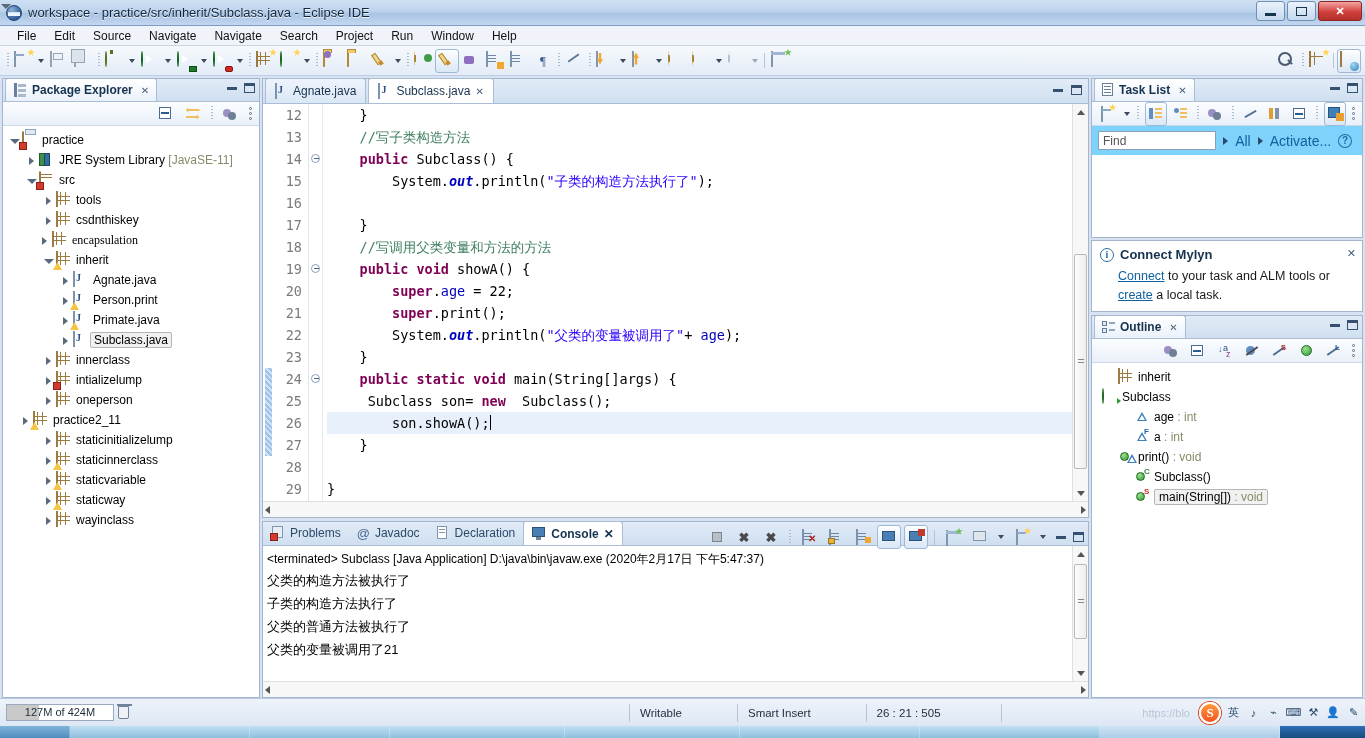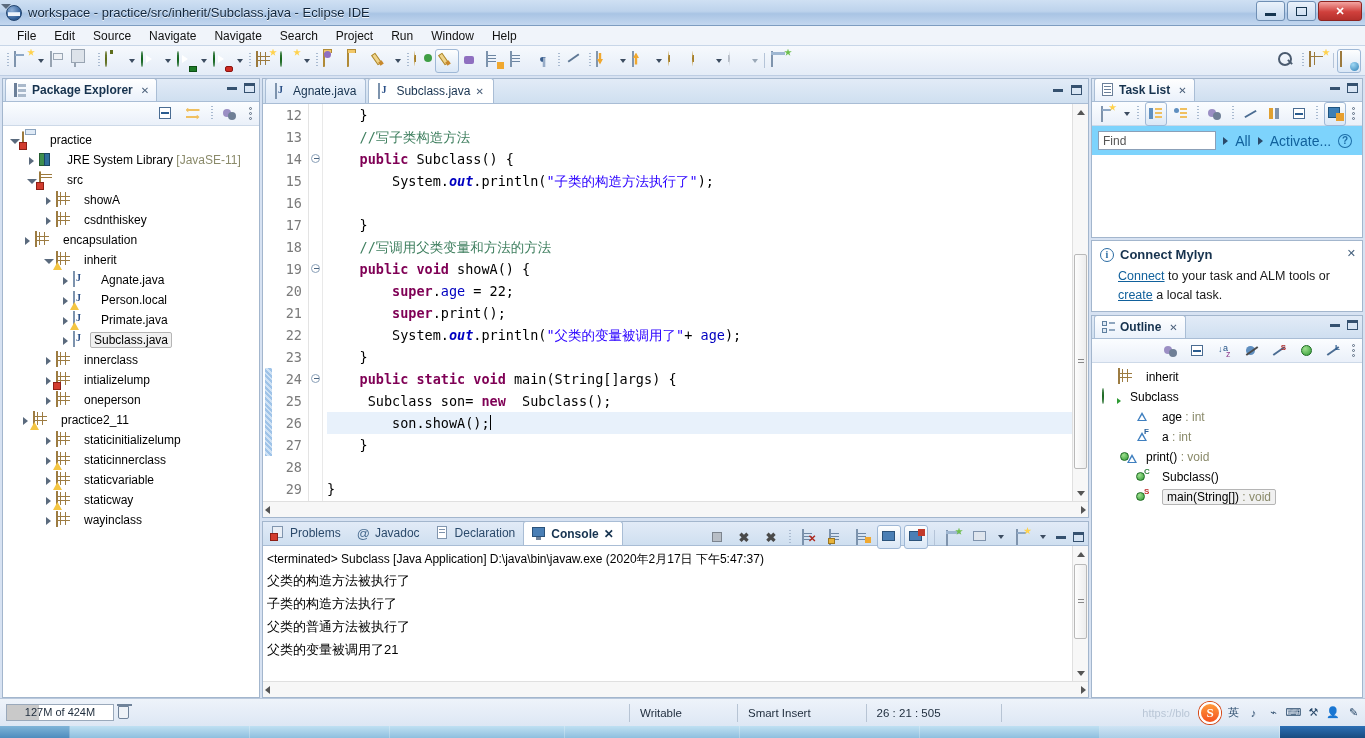--- a/index.html
+++ b/index.html
@@ -158,21 +158,21 @@
   .tree{ flex:1; overflow:hidden; padding-top:4px; font-size:12px; background:#fff;}
   .trow{ height:20px; display:flex; align-items:center; white-space:nowrap; }
   .trow .twist{ width:11px;height:11px;display:inline-block;position:relative;flex:0 0 auto;}
   .twist.closed:after{content:"";position:absolute;left:3px;top:1.5px;
     border-left:5px solid transparent;border-right:0;border-top:4px solid transparent;border-bottom:4px solid transparent;
     border-left-color:transparent;}
   .twist.closed:before{content:"";position:absolute;left:3px;top:2px;width:0;height:0;
     border-top:4px solid transparent;border-bottom:4px solid transparent;border-left:5px solid #5a6a7d;}
   .twist.open:before{content:"";position:absolute;left:1px;top:4px;width:0;height:0;
     border-left:5px solid transparent;border-right:5px solid transparent;border-top:5px solid #5a6a7d;}
-  .tlabel{ margin-left:12px; }
+  .tlabel{ margin-left:4px; }
   .tlabel .grey{ color:#8a8a6a; }
   .tsel{ background:#f1f1f1; border:1px solid #b5b5b5; border-radius:2px; padding:0 3px; margin-left:1px;}
   .ticon{ width:16px;height:16px;position:relative;flex:0 0 auto;margin-left:2px;}
   .i-proj{ width:15px;height:12px;background:linear-gradient(to bottom,#fbe6b0,#e7c07a);border:1px solid #9c7a3d;border-radius:2px;}
   .i-proj:before{content:"";position:absolute;left:3px;top:-3px;width:9px;height:4px;background:#dfeaf6;border:1px solid #8ba3be;}
   .i-jre{ width:15px;height:12px;}
   .i-jre:before{content:"";position:absolute;left:0;top:1px;width:4px;height:11px;background:#3f8f4f;border:1px solid #245c2f;}
   .i-jre:after{content:"";position:absolute;left:5px;top:1px;width:4px;height:11px;background:#2f6f9b;border:1px solid #1b4763;}
   .i-src{ width:15px;height:12px;background:linear-gradient(to bottom,#fbe6b0,#e7c07a);border:1px solid #9c7a3d;border-radius:2px;}
   .i-src:before{content:"";position:absolute;left:2px;top:2px;width:11px;height:1px;background:#9c7a3d;box-shadow:0 3px 0 #9c7a3d;}
@@ -513,46 +513,46 @@
           <span class="tlabel">JRE System Library<span class="grey"> [JavaSE-11]</span></span>
         </div>
         <div class="trow" style="padding-left: 23px;">
           <span class="twist open"></span>
           <span class="ticon"><span class="i-src"></span><span class="badge-err"></span></span>
           <span class="tlabel">src</span>
         </div>
         <div class="trow" style="padding-left: 40px;">
           <span class="twist closed"></span>
           <span class="ticon"><span class="i-pkgfolder"></span></span>
-          <span class="tlabel">showA</span>
+          <span class="tlabel">tools</span>
         </div>
         <div class="trow" style="padding-left: 40px;">
           <span class="twist closed"></span>
           <span class="ticon"><span class="i-pkgfolder"></span></span>
           <span class="tlabel">csdnthiskey</span>
         </div>
-        <div class="trow" style="padding-left: 19px;">
+        <div class="trow" style="padding-left: 36px; font-family: Liberation Serif, serif;">
           <span class="twist closed"></span>
           <span class="ticon"><span class="i-pkgfolder"></span></span>
           <span class="tlabel">encapsulation</span>
         </div>
         <div class="trow" style="padding-left: 40px;">
           <span class="twist open"></span>
           <span class="ticon"><span class="i-pkgfolder"></span><span class="badge-warn"></span></span>
           <span class="tlabel">inherit</span>
         </div>
         <div class="trow" style="padding-left: 57px;">
           <span class="twist closed"></span>
           <span class="ticon"><span class="i-java"></span></span>
           <span class="tlabel">Agnate.java</span>
         </div>
         <div class="trow" style="padding-left: 57px;">
           <span class="twist closed"></span>
           <span class="ticon"><span class="i-java"></span><span class="badge-warn"></span></span>
-          <span class="tlabel">Person.local</span>
+          <span class="tlabel">Person.print</span>
         </div>
         <div class="trow" style="padding-left: 57px;">
           <span class="twist closed"></span>
           <span class="ticon"><span class="i-java"></span><span class="badge-warn"></span></span>
           <span class="tlabel">Primate.java</span>
         </div>
         <div class="trow" style="padding-left: 57px;">
           <span class="twist closed"></span>
           <span class="ticon"><span class="i-java"></span></span>
           <span class="tlabel tsel">Subclass.java</span>

